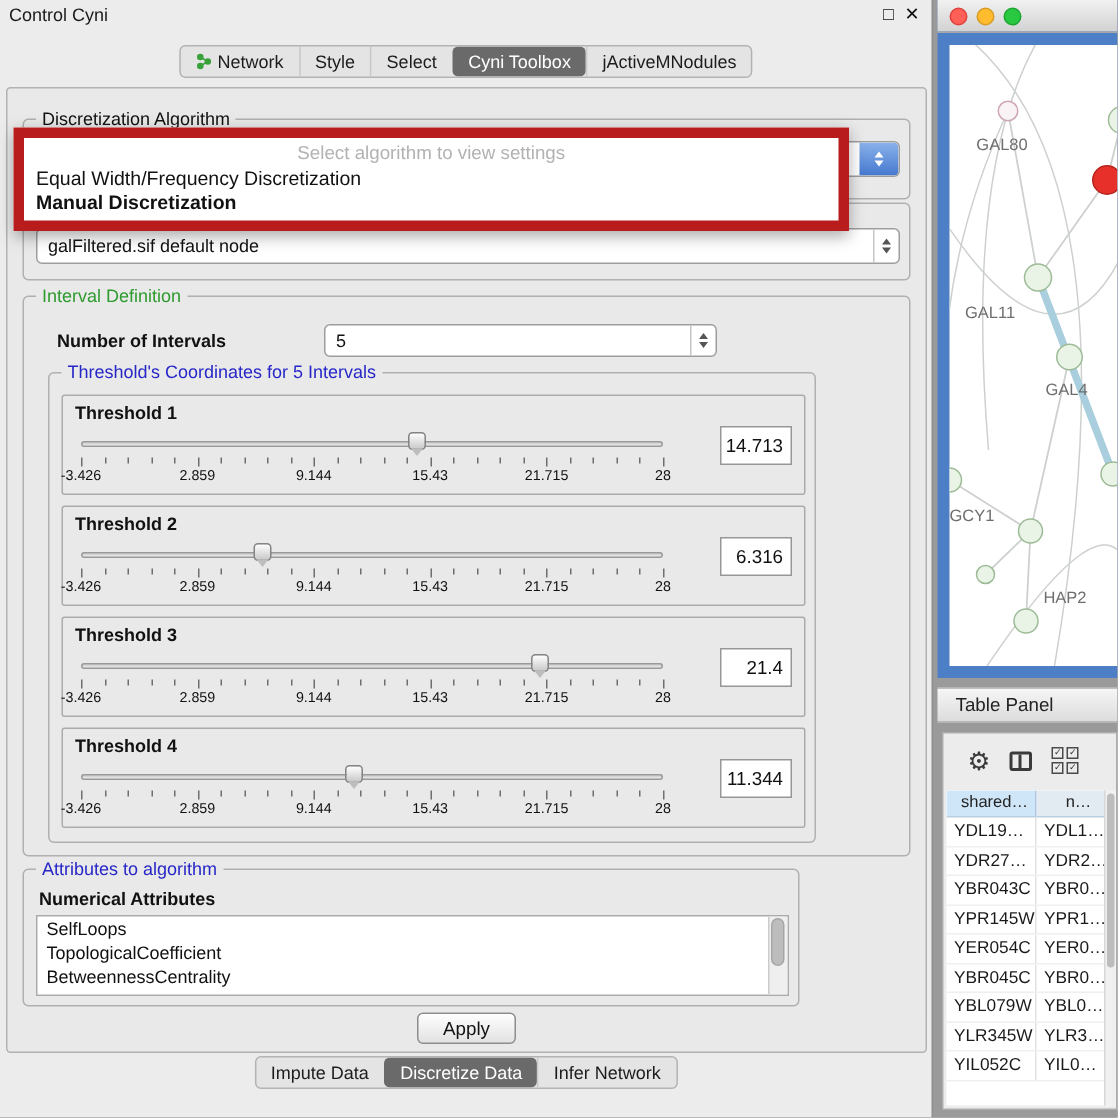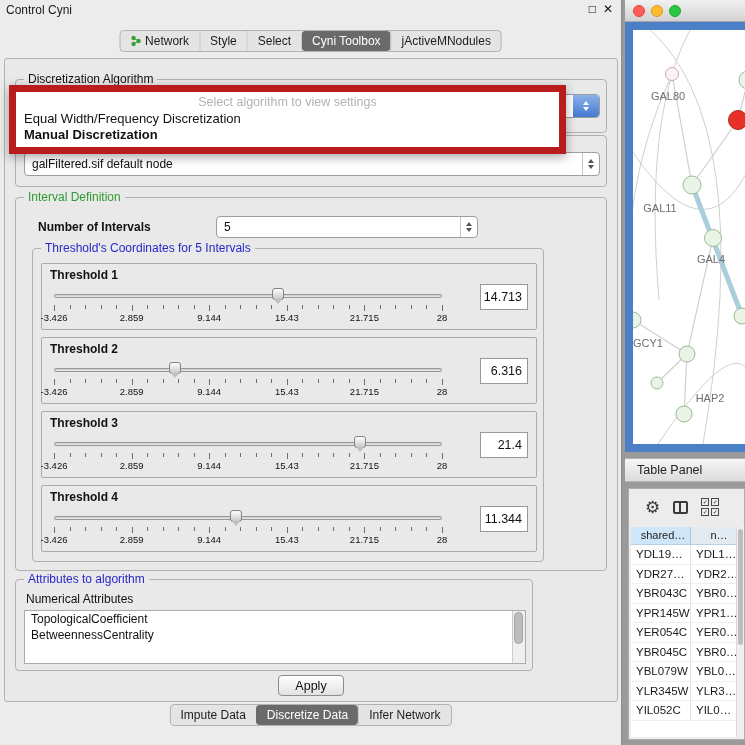--- a/index.html
+++ b/index.html
@@ -54,21 +54,21 @@
   .track{position:absolute;left:12px;top:30px;width:388px;height:4px;background:linear-gradient(#c9c9c9,#ededed);border:1px solid #999;border-radius:2px;}
   .thumb{position:absolute;top:-7px;width:12px;height:12px;margin-left:-6px;background:linear-gradient(#fefefe,#c9c9c9);border:1px solid #848484;border-radius:3px;}
   .thumb::after{content:"";position:absolute;left:1px;top:10px;border-left:4px solid transparent;border-right:4px solid transparent;border-top:5px solid #bdbdbd;}
   .ruler{position:absolute;left:12px;top:41px;width:388px;height:18px;}
   .tick{position:absolute;top:0;width:1px;height:4px;background:#6e6e6e;}
   .tick.major{height:6px;}
   .rlabel{position:absolute;top:7px;font-size:9.5px;color:#111;transform:translateX(-50%);white-space:nowrap;}
   .valbox{position:absolute;right:8px;top:20px;width:48px;height:26px;background:#fff;border:1px solid #979797;font-size:12.5px;color:#111;text-align:right;line-height:24px;padding-right:5px;}
 
   .g-attrs{left:10px;top:520px;width:518px;height:92px;}
-  .attrs-label{position:absolute;left:10px;top:12px;font-size:12px;font-weight:normal;color:#111;}
+  .attrs-label{position:absolute;left:10px;top:12px;font-size:12px;font-weight:bold;color:#111;}
   .attr-list{position:absolute;left:8px;top:30px;width:502px;height:54px;background:#fff;border:1px solid #ababab;overflow:hidden;}
   .attr-item{font-size:12px;color:#111;line-height:16px;padding-left:6px;white-space:nowrap;}
   .vscroll{position:absolute;right:0;top:0;width:13px;height:100%;background:#efefef;border-left:1px solid #ccc;}
   .vthumb{position:absolute;left:1px;top:1px;width:9px;height:62%;background:#bdbdbd;border:1px solid #a6a6a6;border-radius:5px;}
 
   .apply{position:absolute;left:50%;top:616px;transform:translateX(-50%);width:66px;height:21px;border:1px solid #8d8d8d;border-radius:4px;background:linear-gradient(#fefefe,#e2e2e2);font-size:12.5px;font-family:inherit;color:#111;}
 
   
   .net-window{position:absolute;left:625px;top:0;width:120px;height:452px;background:#4d7fc7;}
   .mac-bar{position:absolute;left:0;top:0;width:100%;height:22px;background:linear-gradient(#f1f1f1,#d2d2d2);border-bottom:1px solid #a8a8a8;}
@@ -348,20 +348,21 @@
                 <div class="valbox">11.344</div>
               </div>
             </div>
         </div>
       </div>
 
       <div class="group g-attrs">
         <span class="gt blue">Attributes to algorithm</span>
         <span class="attrs-label">Numerical Attributes</span>
         <div class="attr-list" id="attrList">
+            <div class="attr-item">SelfLoops</div>
             <div class="attr-item">TopologicalCoefficient</div>
             <div class="attr-item">BetweennessCentrality</div>
             <div class="vscroll">
               <div class="vthumb"></div>
             </div>
           </div>
       </div>
 
       <button class="apply">Apply</button>
     </div>

